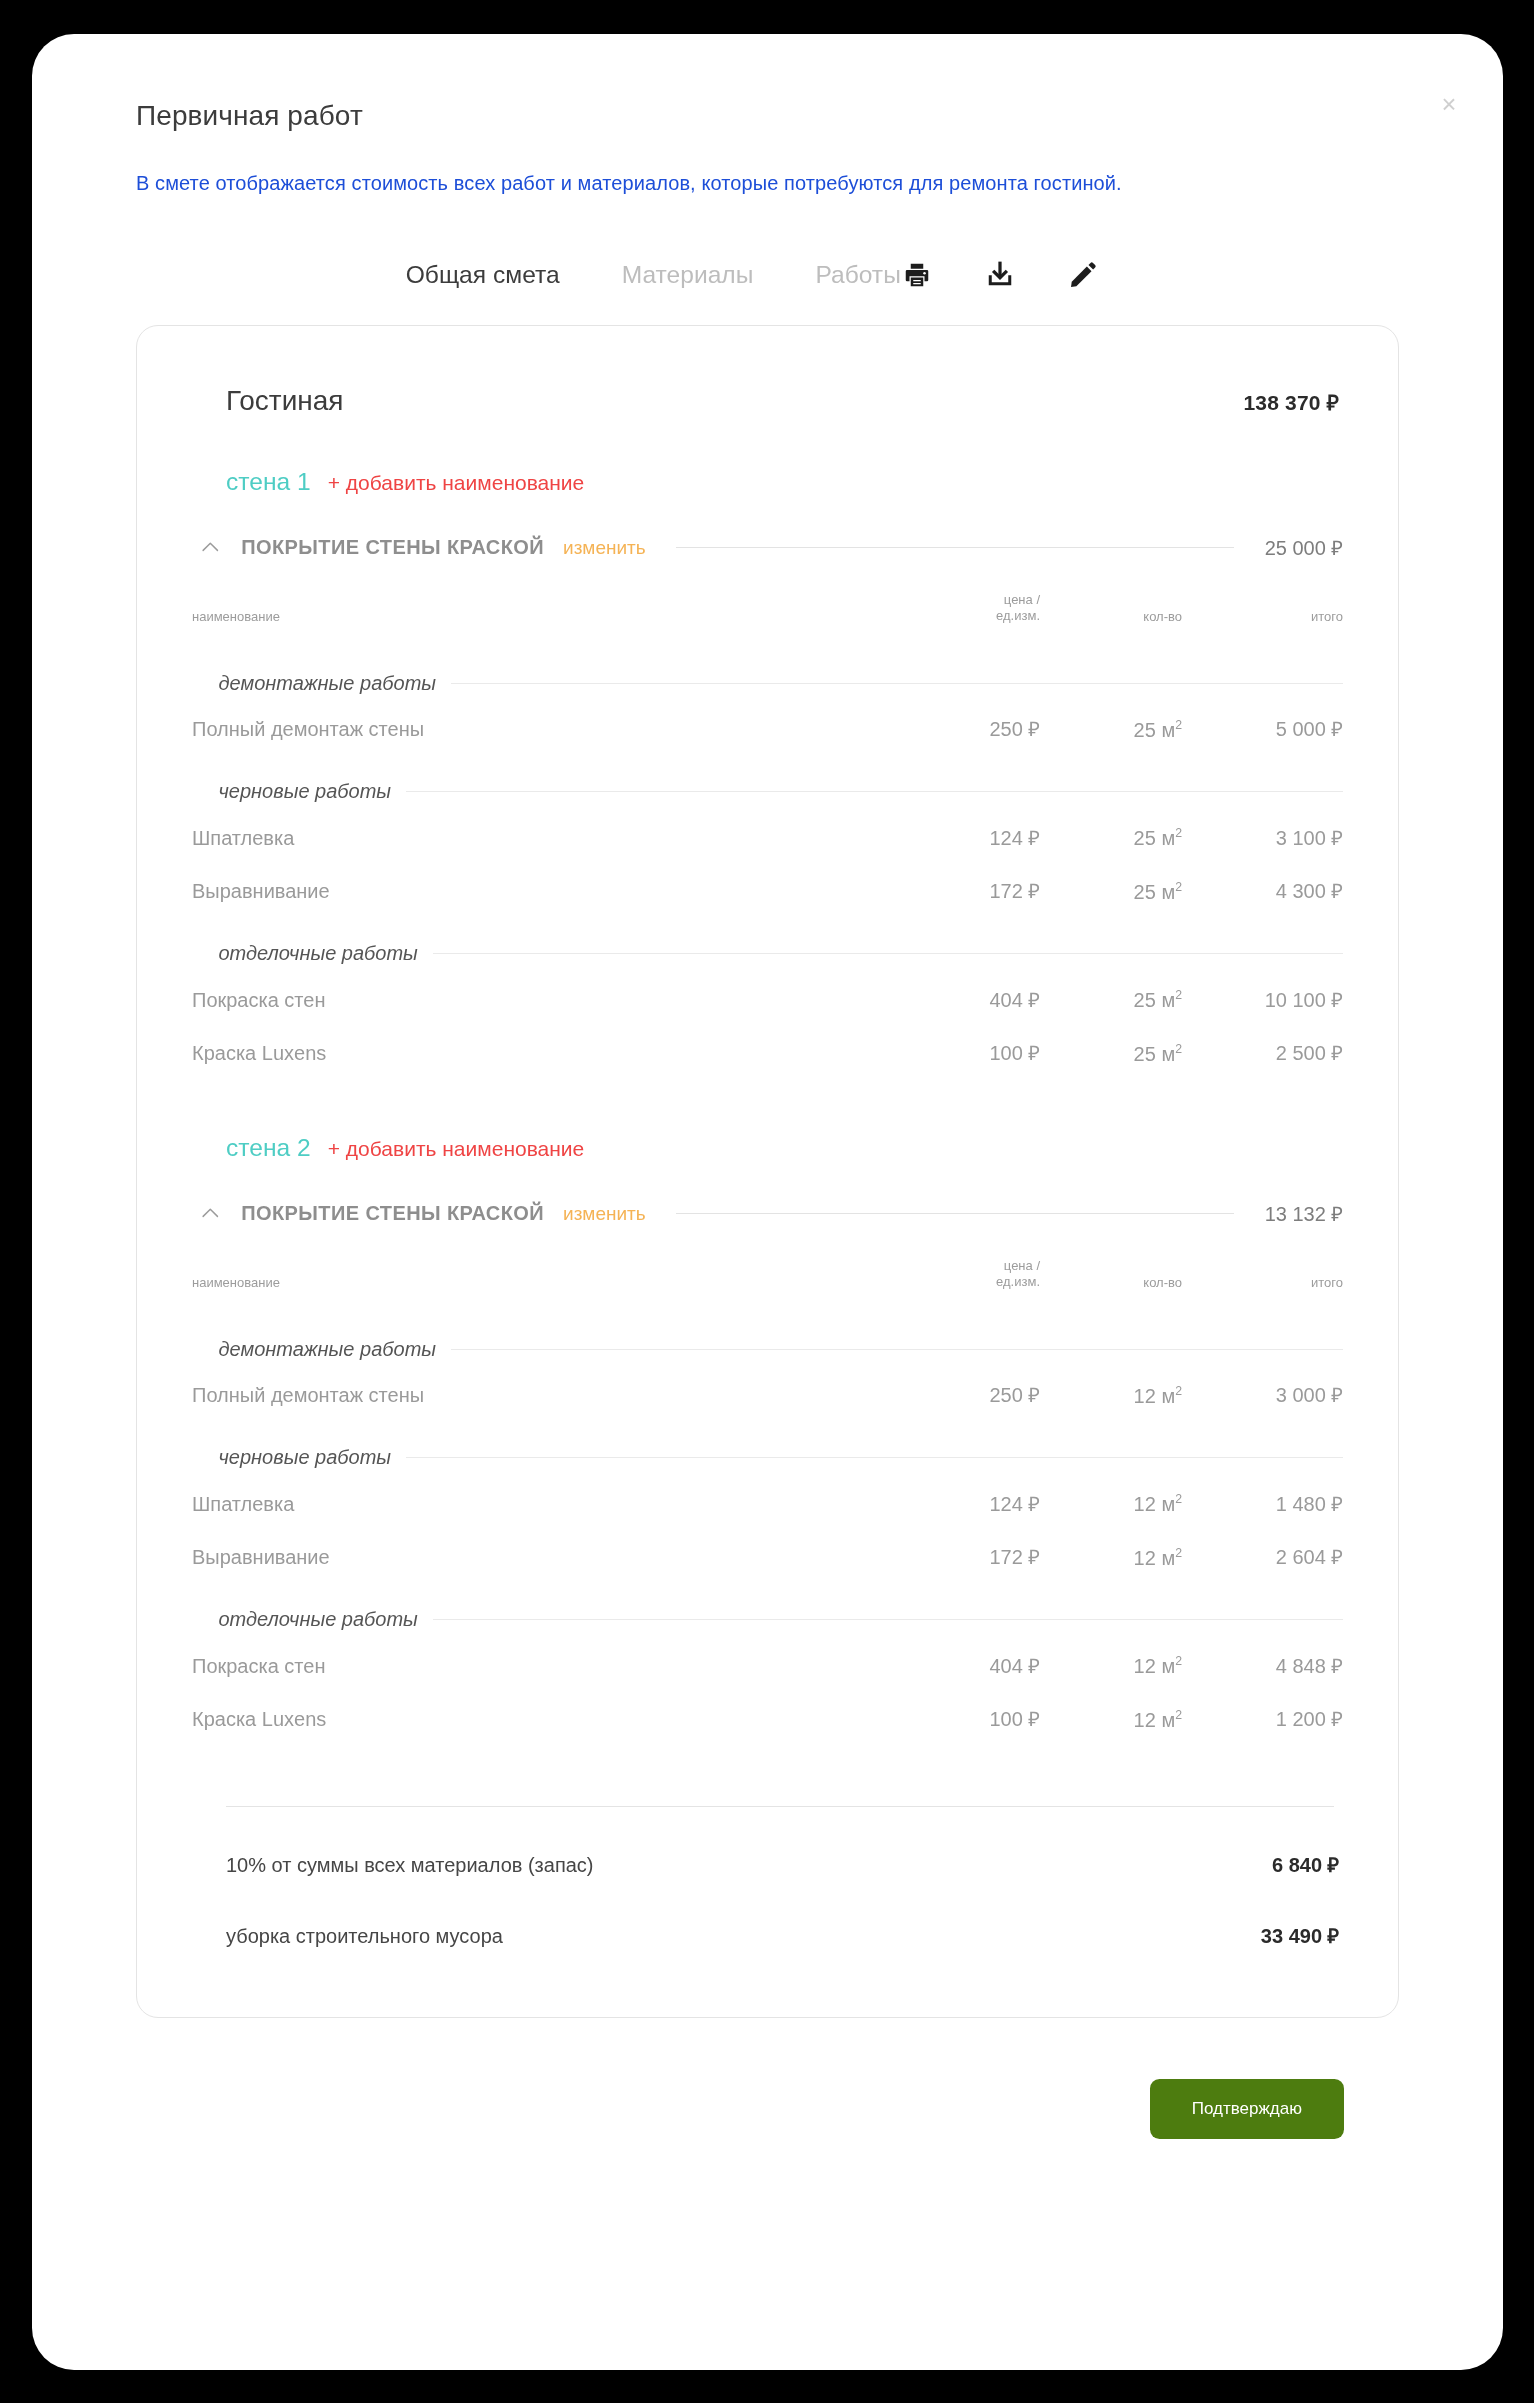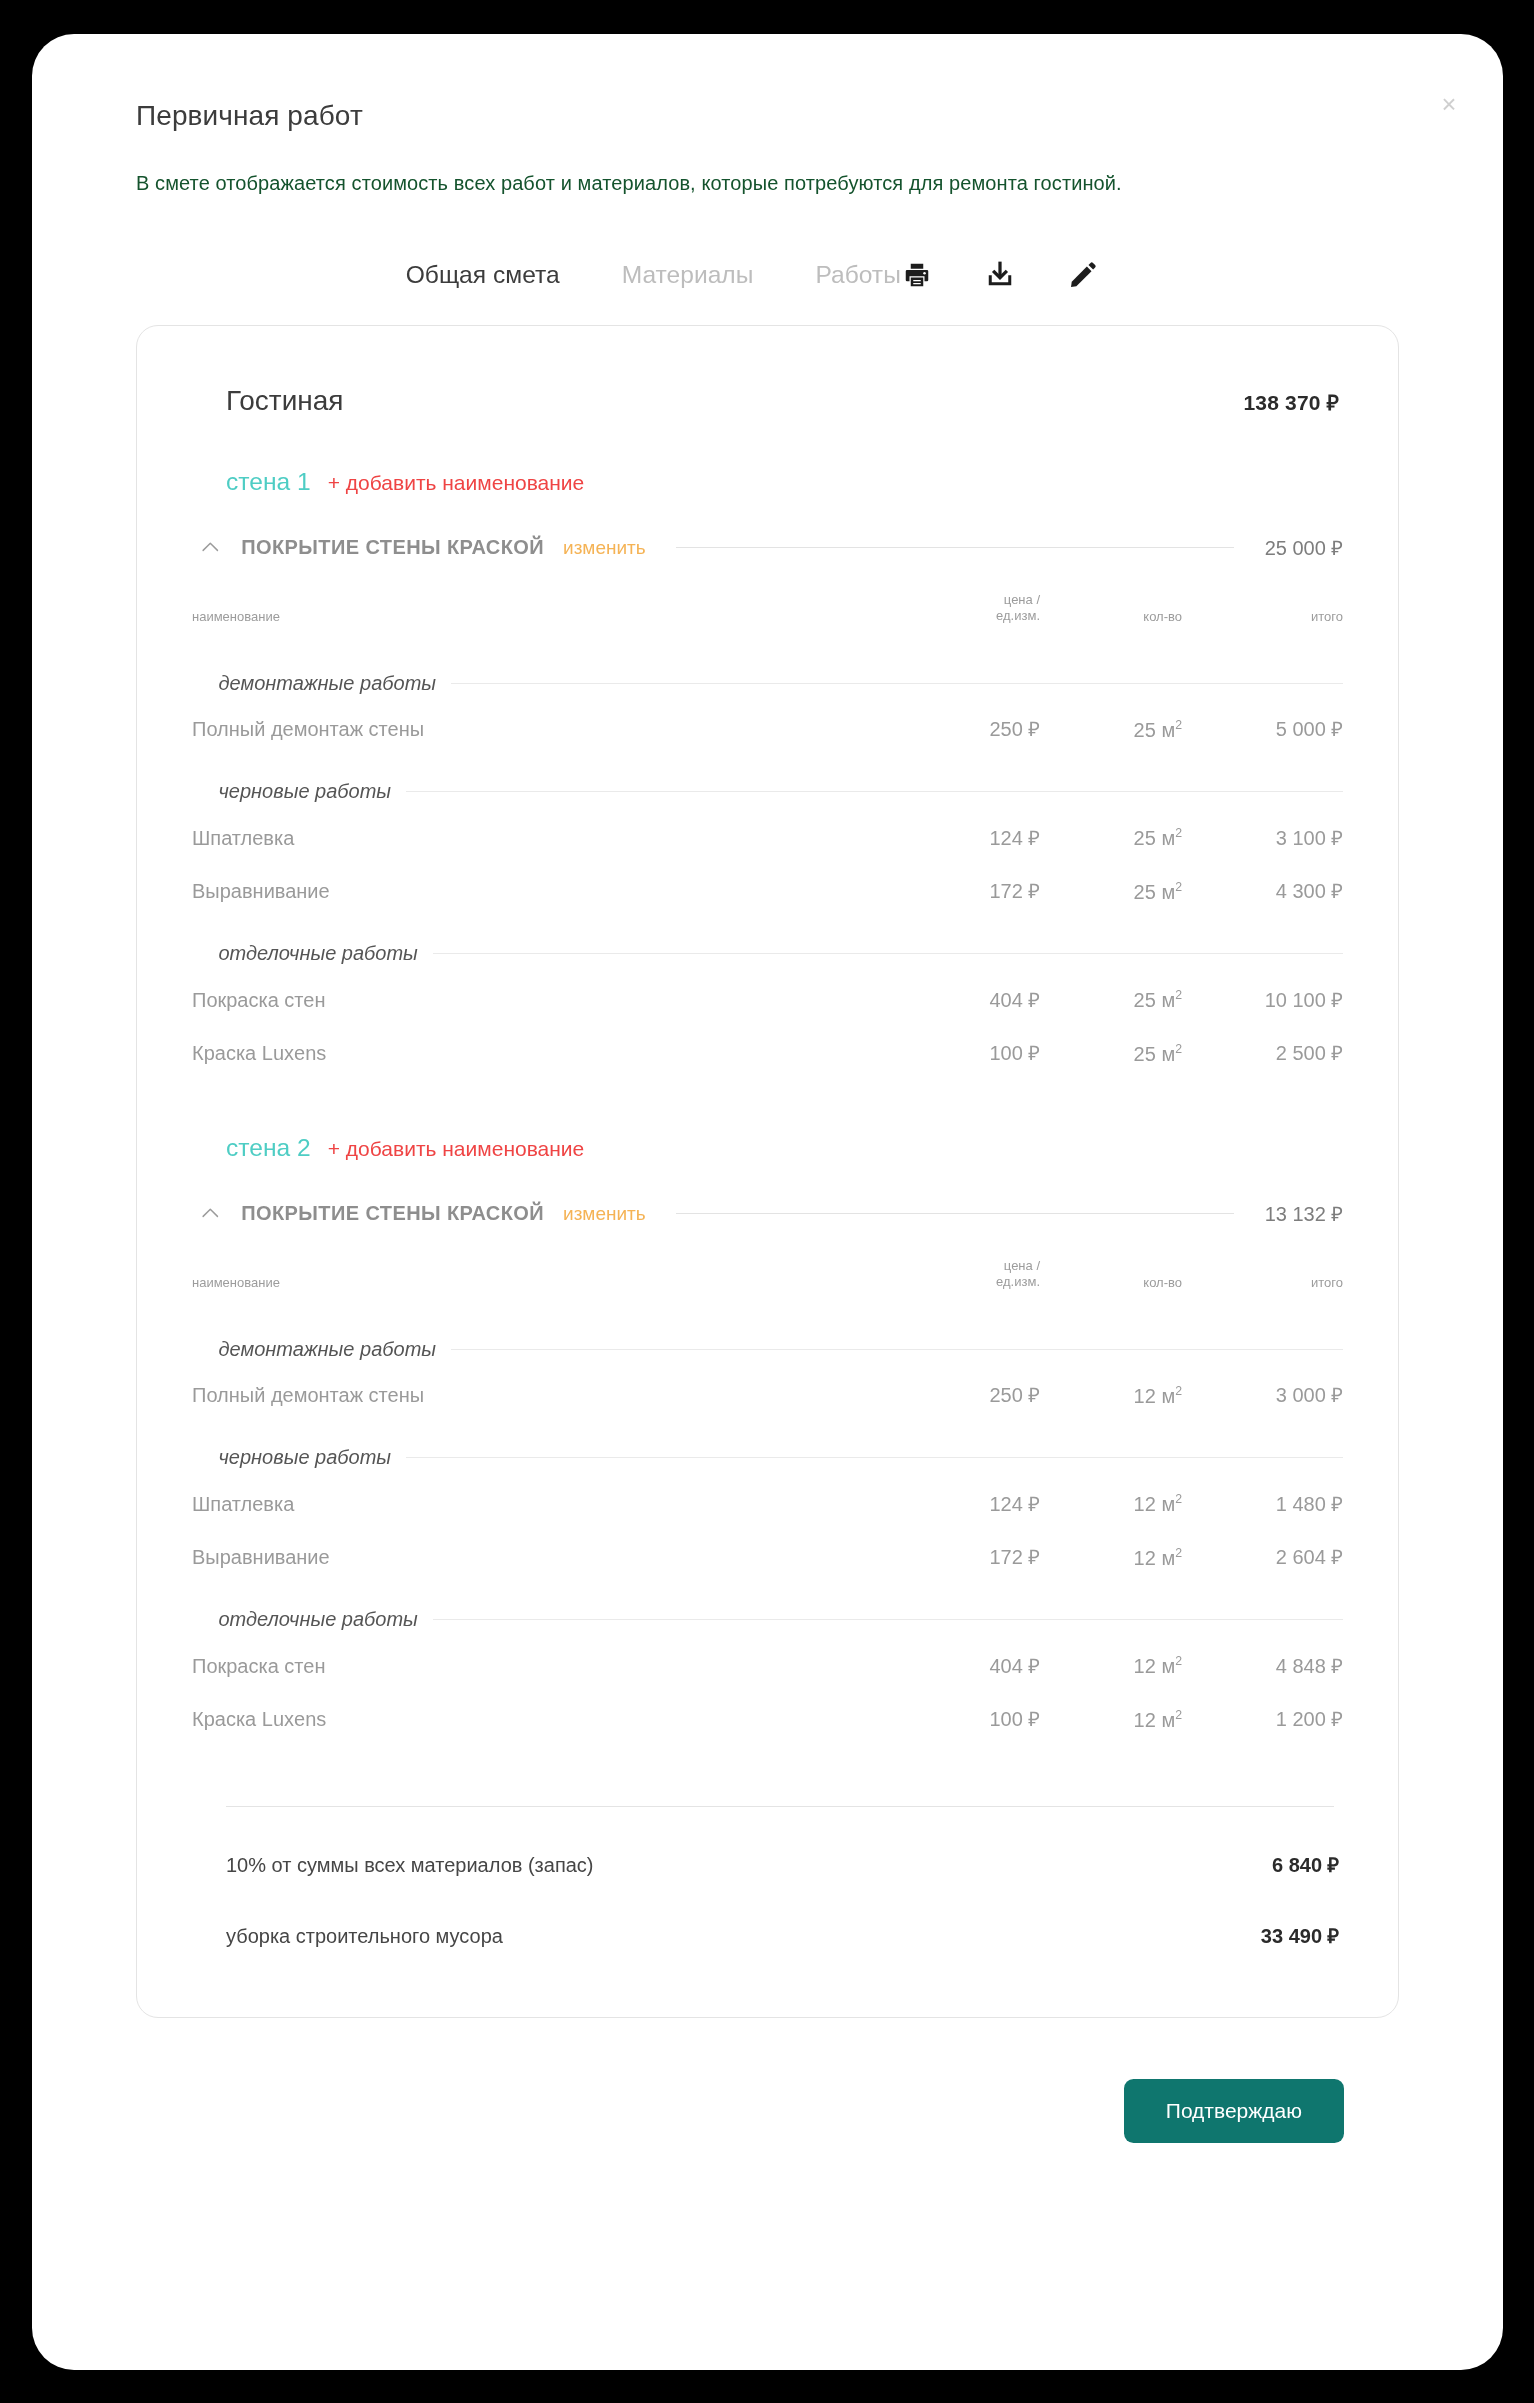--- a/index.html
+++ b/index.html
@@ -56,21 +56,21 @@
   .modal-title {
     font-size: 28px;
     color: #3c3c3c;
     font-weight: 400;
     margin: 0 0 40px 0;
     letter-spacing: 0.1px;
   }
 
   .modal-subtitle {
     font-size: 20px;
-    color: #14532d;
+    color: #1d4ed8;
     font-weight: 400;
     margin: 0 0 64px 0;
     letter-spacing: 0.1px;
   }
 
   
   .tabs-row {
     display: flex;
     align-items: center;
     justify-content: center;
@@ -266,25 +266,25 @@
   }
   .footer-label { color: #464646; }
   .footer-value { color: #2b2b2b; font-weight: bold; }
 
   .actions {
     display: flex;
     justify-content: flex-end;
     padding: 61px 55px 0 0;
   }
   .confirm-btn {
-    background: #0f766e;
+    background: #4d7c0f;
     color: #ffffff;
     border: none;
     border-radius: 9.5px;
-    font-size: 21px;
+    font-size: 17px;
     font-family: "Liberation Sans", sans-serif;
     padding: 20px 42px;
     cursor: pointer;
   }
 </style>
 </head>
 <body>
 
 <div class="screen">
   <div class="modal-card">

